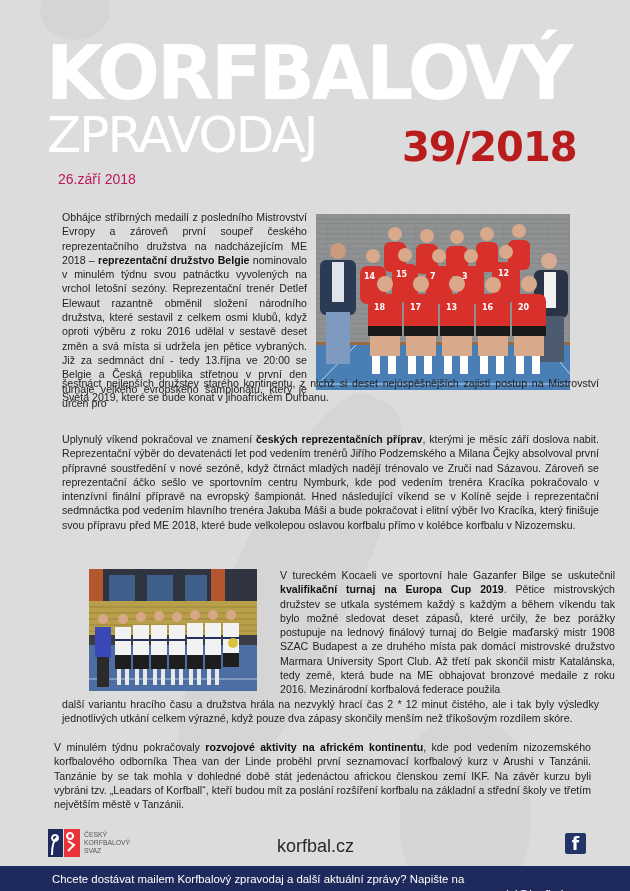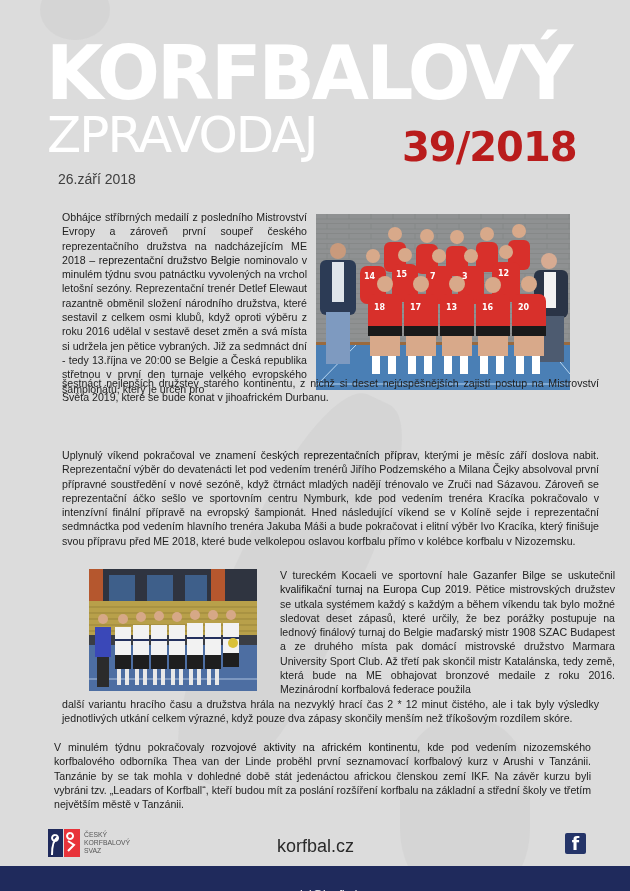--- a/index.html
+++ b/index.html
@@ -18,26 +18,26 @@
     .title-sub {
       position: absolute; left: 47px; top: 110px;
       font-family: "DejaVu Sans", sans-serif; font-weight: normal;
       font-size: 50px; letter-spacing: -2px; color: #ffffff; line-height: 1; text-align: center;
     }
     .issue {
       position: absolute; left: 402px; top: 127px;
       font-family: "DejaVu Sans", sans-serif; font-weight: bold;
       font-size: 40px; color: #b91c1c; letter-spacing: -1px; line-height: 1;
     }
-    .date { position: absolute; left: 58px; top: 171px; font-size: 14px; color: #404040; }
+    .date { position: absolute; left: 58px; top: 171px; font-size: 14px; color: #be185d; }
     .para {
       position: absolute; font-size: 10.6px; line-height: 14.3px;
       text-align: justify; color: #222;
     }
-    .para b { font-weight: normal; color: #111; }
+    .para b { font-weight: bold; color: #111; }
     .photo { position: absolute; overflow: hidden; }
     .footer-bar {
       position: absolute; left: 0; top: 866px; width: 630px; height: 25px;
       background: #1f2a5c; color: #ffffff; font-size: 11.4px;
       display: flex; align-items: center; justify-content: center;
     }
     .footer-bar a { color: #ffffff; text-decoration: underline; margin-left: 4px; margin-top: 31px; }
     .site { position: absolute; left: 277px; top: 836px; font-size: 18px; color: #2a2a2a; }
     .logo { position: absolute; left: 48px; top: 829px; display: flex; align-items: center; }
     .logo-text { font-size: 6.8px; line-height: 8px; color: #555; margin-left: 4px; }
@@ -162,21 +162,21 @@
       <text x="48" y="65">14</text>
         <text x="80" y="63">15</text>
         <text x="114" y="65">7</text>
       <text x="146" y="65">3</text>
         <text x="182" y="62">12</text>
     </g>
   </svg>
 </div>
 <div class="para" style="left:62px;top:376px;width:537px;">šestnáct nejlepších družstev starého kontinentu, z nichž si deset nejúspěšnějších zajistí postup na Mistrovství Světa 2019, které se bude konat v jihoafrickém Durbanu.</div>
 
-<div class="para" style="left:62px;top:448px;width:537px;">
+<div class="para" style="left:62px;top:432px;width:537px;">
   <span>Uplynulý víkend pokračoval ve znamení </span><b>českých reprezentačních příprav</b><span>, kterými je měsíc září doslova nabit. Reprezentační výběr do devatenácti let pod vedením trenérů Jiřího Podzemského a Milana Čejky absolvoval první přípravné soustředění v nové sezóně, když čtrnáct mladých nadějí trénovalo ve Zruči nad Sázavou. Zároveň se reprezentační áčko sešlo ve sportovním centru Nymburk, kde pod vedením trenéra Kracíka pokračovalo v intenzívní finální přípravě na evropský šampionát. Hned následující víkend se v Kolíně sejde i reprezentační sedmnáctka pod vedením hlavního trenéra Jakuba Máši a bude pokračovat i elitní výběr Ivo Kracíka, který finišuje svou přípravu před ME 2018, které bude velkolepou oslavou korfbalu přímo v kolébce korfbalu v Nizozemsku.</span>
 </div>
 
 <div class="photo" style="left:89px;top:569px;width:168px;height:122px;background:#3a3d44;">
   <svg width="168" height="122" viewBox="0 0 168 122">
     <rect width="168" height="40" fill="#2f3440"></rect>
     <rect x="0" y="0" width="14" height="36" fill="#b5572e"></rect>
     <rect x="122" y="0" width="14" height="36" fill="#b5572e"></rect>
     <rect x="20" y="6" width="26" height="28" fill="#3e5f8a"></rect>
     <rect x="58" y="6" width="26" height="28" fill="#3e5f8a"></rect>
@@ -261,14 +261,15 @@
   <div class="logo-text">
     <div>ČESKÝ</div>
     <div>KORFBALOVÝ</div>
     <div>SVAZ</div>
   </div>
 </div>
 <div class="site">korfbal.cz</div>
 <div class="fb">f</div>
 
 <div class="footer-bar">
+  <span>Chcete dostávat mailem Korfbalový zpravodaj a další aktuální zprávy?  Napište na</span>
   <a>zpravodaj@korfbal.cz</a>
 </div>
 
 </body></html>

